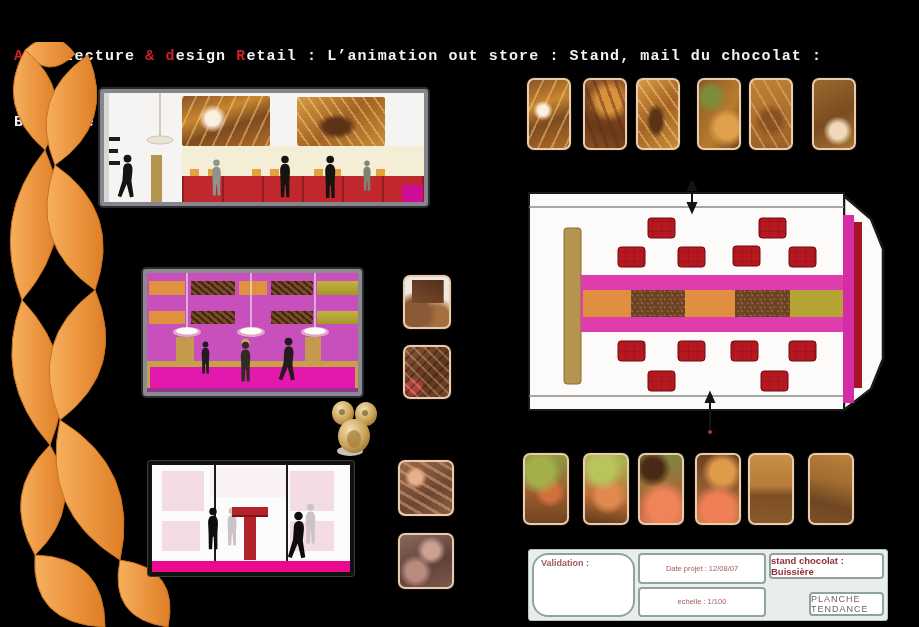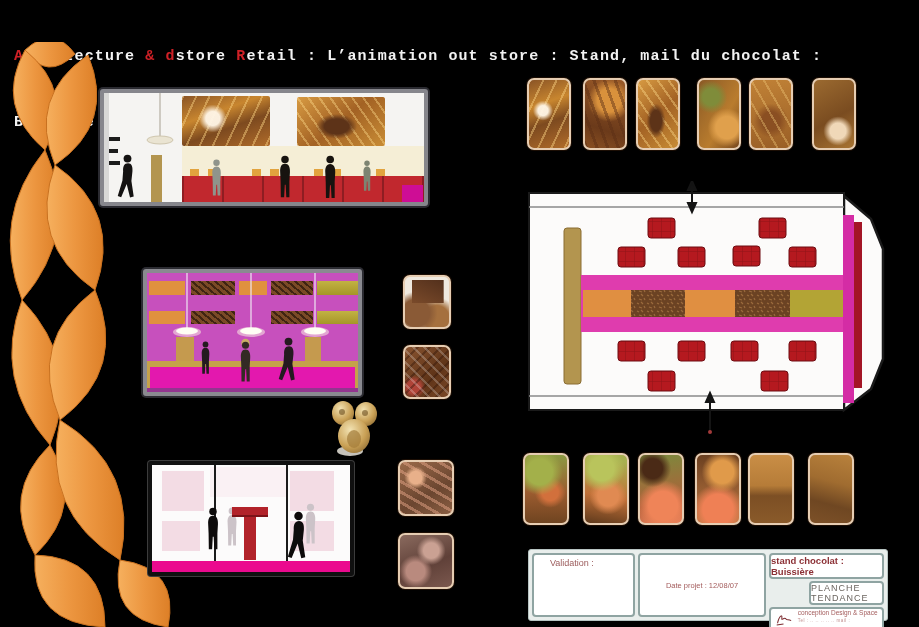--- a/index.html
+++ b/index.html
@@ -75,25 +75,25 @@
   .mural{border-radius:2px;}
   .ob{background:linear-gradient(180deg,#ecА04a,#e0913e);background:#e0913e;}
   .cb{background:repeating-linear-gradient(40deg,#3f2412 0 2px,#7a4a26 2px 5px);}
   .olb{background:linear-gradient(180deg,#c2b243,#a59628);}
 
   
   .vtable{position:absolute;left:528px;top:549px;width:352px;height:64px;
           background:#e9eeec;border:1px solid #b7c4c2;border-radius:3px;
           display:flex;gap:3px;padding:3px;}
   .vcell{background:#fff;border:2px solid #8fa4a2;border-radius:4px;box-sizing:border-box;}
-  .vleft{width:103px;padding:3px 16px;font-size:9px;font-weight:normal;color:#9c5c5c;}
+  .vleft{width:103px;padding:3px 7px;font-size:9px;font-weight:bold;color:#9c5c5c;border-radius:16px;}
   .vmid{width:128px;display:flex;flex-direction:column;gap:3px;}
   .vmid .vcell{flex:1;display:flex;align-items:center;justify-content:center;
                font-size:7.5px;color:#a35b5b;}
-  .vright{flex:1;display:flex;flex-direction:column;gap:2px;}
+  .vright{flex:1;display:flex;flex-direction:column;gap:13px;}
   .vright .vcell{flex:1;display:flex;align-items:center;justify-content:center;}
   .vproj{font-size:9.5px;font-weight:bold;color:#8c3136;}
   .vboard{font-size:9px;color:#6b655f;letter-spacing:1px;margin-left:40px;}
   .vcredit{flex-direction:row !important;justify-content:flex-start !important;
            padding:0 4px;gap:4px;}
   .creditcol{display:flex;flex-direction:column;line-height:1.35;}
   .creditline{font-size:6.5px;color:#a35b5b;}
   .contactline{font-size:4.5px;color:#c29090;letter-spacing:.5px;}
   .italic{font-style:italic;}
 </style>
@@ -109,21 +109,21 @@
     <symbol id="sil-walk" viewBox="0 0 20 40">
       <circle cx="10" cy="4" r="3.4"></circle>
       <path d="M10.5,8 C7,8 6,11 6.2,15 L5.6,23 L1.5,36.5 L4.5,37.5 L9.3,26 L12.2,37.8 L15.4,37 L13.4,23.5 L14.3,15 C14.6,11 13.6,8 10.5,8 Z"></path>
     </symbol>
   </defs>
 </svg>
 
 <div class="board">
 
   <div class="title">
-    <div><span class="accent">A</span><span>rchitecture </span><span class="accent">&amp;</span><span> </span><span class="accent">d</span><span>store </span><span class="accent">R</span><span>etail : L’animation out store : Stand, mail du chocolat :</span></div>
+    <div><span class="accent">A</span><span>rchitecture </span><span class="accent">&amp;</span><span> </span><span class="accent">d</span><span>esign </span><span class="accent">R</span><span>etail : L’animation out store : Stand, mail du chocolat :</span></div>
     <div>Boutique Le palet d’or via design&amp;space.</div>
   </div>
 
   <svg class="abs" style="left:0;top:42px" width="200" height="585" viewBox="0 0 200 585">
     <defs>
       <linearGradient id="rg" x1="0" y1="0" x2="1" y2="0">
         <stop offset="0" stop-color="#f6b05e"></stop>
           <stop offset="0.5" stop-color="#ec9640"></stop>
         <stop offset="1" stop-color="#dd7f27"></stop>
       </linearGradient>
@@ -321,20 +321,21 @@
       <line x1="184" y1="218" x2="184" y2="250"></line>
       <polygon points="180,221 184,212 188,221"></polygon>
       <circle cx="184" cy="251" r="2" fill="#a33a3a" stroke="none"></circle>
     </g>
   </svg>
 
   <div class="vtable">
     <div class="vcell vleft">Validation :</div>
     <div class="vmid">
       <div class="vcell">Date projet : 12/08/07</div>
+      <div class="vcell">echelle : 1/100</div>
     </div>
     <div class="vright">
       <div class="vcell vproj">stand chocolat : Buissière</div>
       <div class="vcell vboard">PLANCHE TENDANCE</div>
       <div class="vcell vcredit">
         <svg width="22" height="16" viewBox="0 0 22 16">
           <path d="M3,13 C5,4 9,2 8,7 C7,11 11,5 13,8 C14,10 16,8 19,10 M2,15 L10,14" fill="none" stroke="#7c2a2e" stroke-width="1.2"></path>
         </svg>
         <div class="creditcol">
           <span class="creditline">conception Design &amp; Space</span>

